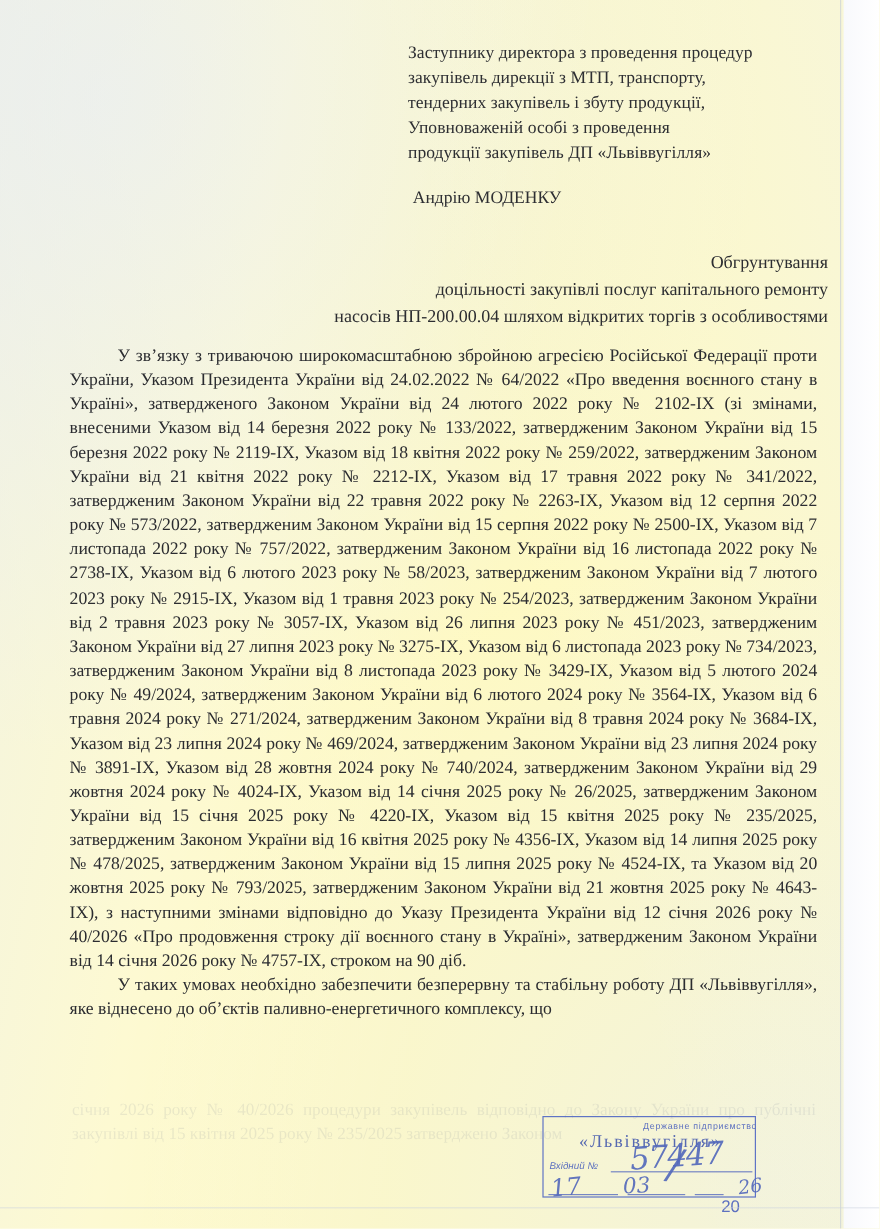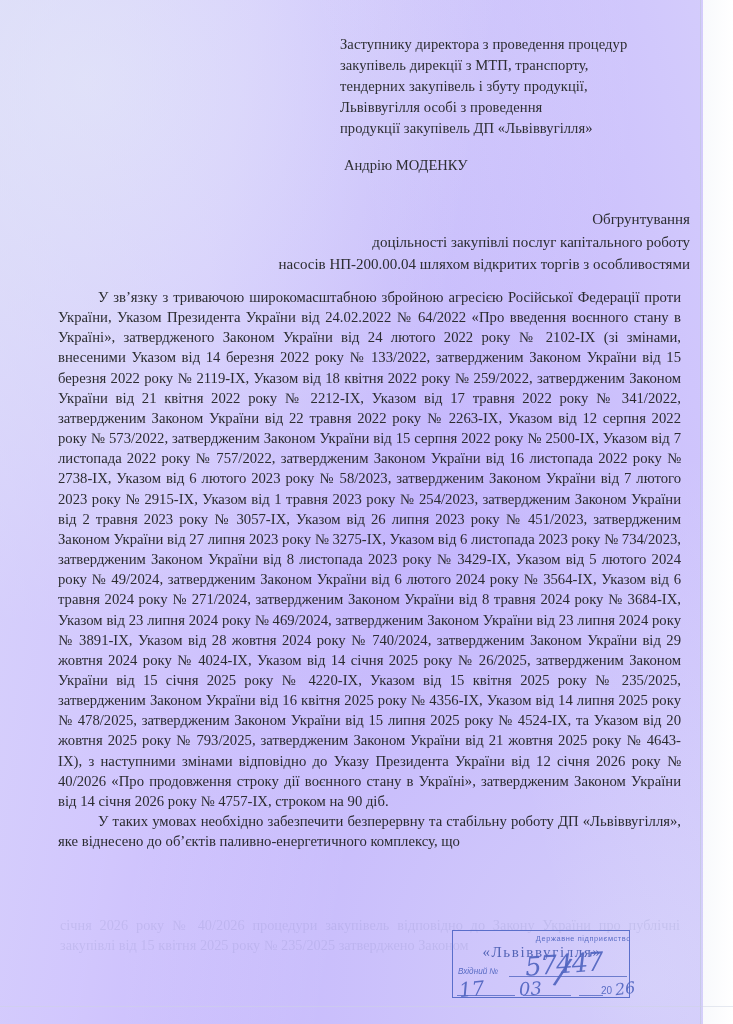--- a/index.html
+++ b/index.html
@@ -7,21 +7,21 @@
     padding: 0;
     background: #ffffff;
   }
   body {
     font-family: "Liberation Serif", "DejaVu Serif", serif;
   }
   #page {
     position: relative;
     width: 733px;
     height: 1024px;
-    background: #c4b5fd;
+    background: #fef9c3;
     overflow: hidden;
   }
   
   #paper-tint {
     position: absolute;
     inset: 0;
     background:
       linear-gradient(100deg, rgba(233,238,248,0.55) 0%, rgba(250,251,255,0.25) 28%, rgba(255,255,255,0) 55%),
       linear-gradient(255deg, rgba(238,242,250,0.40) 0%, rgba(255,255,255,0) 42%),
       radial-gradient(circle at 12% 8%, rgba(226,233,246,0.60), rgba(255,255,255,0) 48%),
@@ -165,22 +165,22 @@
     background: #4a60bd;
     opacity: 0.85;
   }
   #stamp-rule-1 { left: 56px; top: 45px; width: 118px; }
   #stamp-rule-2 { left: 4px;  top: 64px; width: 58px; }
   #stamp-rule-3 { left: 70px; top: 64px; width: 48px; }
   #stamp-rule-4 { left: 126px; top: 64px; width: 24px; }
   #stamp-year {
     position: absolute;
     left: 148px;
-    top: 54px;
-    font-size: 10px;
+    top: 66px;
+    font-size: 14px;
     color: #4a60bd;
     font-family: "Liberation Sans", sans-serif;
   }
   
   .hand {
     position: absolute;
     color: #3f57b8;
     font-family: "DejaVu Serif", serif;
     font-style: italic;
     opacity: 0.92;
@@ -237,28 +237,28 @@
 <body>
 
 <div id="page">
 
   <div id="paper-tint"></div>
 
   <div id="addressee">
     <div class="line">Заступнику директора з проведення процедур</div>
     <div class="line">закупівель дирекції з МТП, транспорту,</div>
     <div class="line">тендерних закупівель і збуту продукції,</div>
-    <div class="line">Львіввугілля особі з проведення</div>
+    <div class="line">Уповноваженій особі з проведення</div>
     <div class="line">продукції закупівель ДП «Львіввугілля»</div>
     <div id="addressee-name">Андрію МОДЕНКУ</div>
   </div>
 
   <div id="title-block">
     <div class="tline">Обгрунтування</div>
-    <div class="tline">доцільності закупівлі послуг  капітального роботу</div>
+    <div class="tline">доцільності закупівлі послуг  капітального ремонту</div>
     <div class="tline">насосів НП-200.00.04  шляхом відкритих торгів з особливостями</div>
   </div>
 
   <div id="body-block">
     <p class="para indent">У зв’язку з триваючою широкомасштабною збройною агресією Російської Федерації проти України, Указом Президента України від 24.02.2022 № 64/2022 «Про введення воєнного стану в Україні», затвердженого Законом України від 24 лютого 2022 року № 2102-IX (зі змінами, внесеними Указом від 14 березня 2022 року № 133/2022, затвердженим Законом України від 15 березня 2022 року № 2119-IX, Указом від 18 квітня 2022 року № 259/2022, затвердженим Законом України від 21 квітня 2022 року № 2212-IX, Указом від 17 травня 2022 року № 341/2022, затвердженим Законом України від 22 травня 2022 року № 2263-IX, Указом від 12 серпня 2022 року № 573/2022, затвердженим Законом України від 15 серпня 2022 року № 2500-IX, Указом від 7 листопада 2022 року № 757/2022, затвердженим Законом України від 16 листопада 2022 року № 2738-IX, Указом від 6 лютого 2023 року № 58/2023, затвердженим Законом України від 7 лютого 2023 року № 2915-IX, Указом від 1 травня 2023 року № 254/2023, затвердженим Законом України від 2 травня 2023 року № 3057-IX, Указом від 26 липня 2023 року № 451/2023, затвердженим Законом України від 27 липня 2023 року № 3275-IX, Указом від 6 листопада 2023 року № 734/2023, затвердженим Законом України від 8 листопада 2023 року № 3429-IX, Указом від 5 лютого 2024 року № 49/2024, затвердженим Законом України від 6 лютого 2024 року № 3564-IX, Указом від 6 травня 2024 року № 271/2024, затвердженим Законом України від 8 травня 2024 року № 3684-IX, Указом від 23 липня 2024 року № 469/2024, затвердженим Законом України від 23 липня 2024 року № 3891-IX, Указом від 28 жовтня 2024 року № 740/2024, затвердженим Законом України від 29 жовтня 2024 року № 4024-IX, Указом від 14 січня 2025 року № 26/2025, затвердженим Законом України від 15 січня 2025 року № 4220-IX, Указом від 15 квітня 2025 року № 235/2025, затвердженим Законом України від 16 квітня 2025 року № 4356-IX, Указом від 14 липня 2025 року № 478/2025, затвердженим Законом України від 15 липня 2025 року № 4524-IX, та Указом від 20 жовтня 2025 року № 793/2025, затвердженим Законом України від 21 жовтня 2025 року № 4643-IX), з наступними змінами відповідно до Указу Президента України від 12 січня 2026 року № 40/2026 «Про продовження строку дії воєнного стану в Україні», затвердженим Законом України від 14 січня 2026 року № 4757-IX, строком на 90 діб.</p>
     <p class="para indent last-open">У таких умовах необхідно забезпечити безперервну та стабільну роботу ДП «Львіввугілля», яке віднесено до об’єктів паливно-енергетичного комплексу, що</p>
   </div>
 
   <div id="showthrough">січня 2026 року № 40/2026 процедури закупівель відповідно до Закону України про публічні закупівлі від 15 квітня 2025 року № 235/2025 затверджено Законом</div>
 

